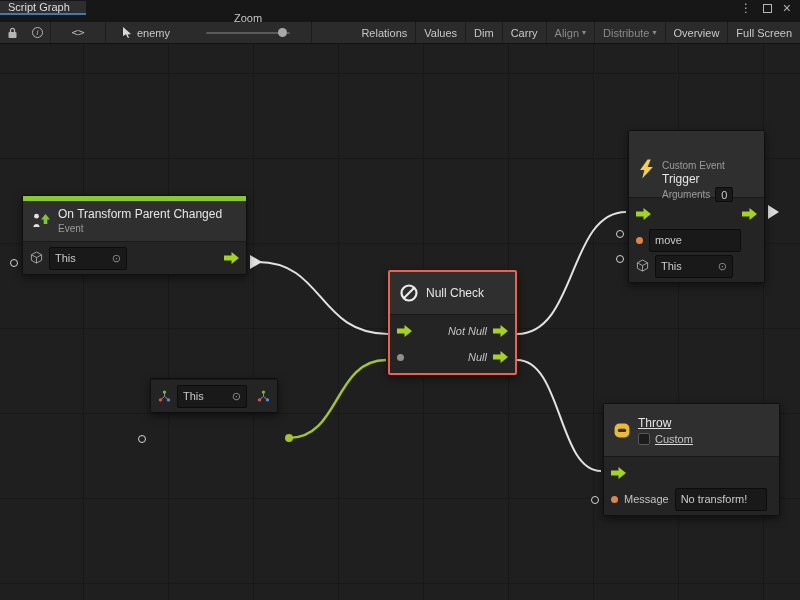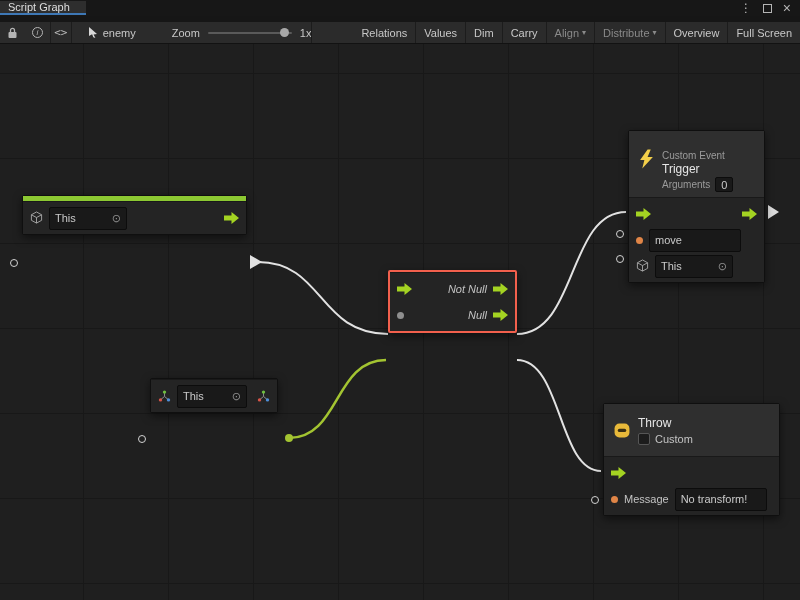--- a/index.html
+++ b/index.html
@@ -15,21 +15,21 @@
   .maxbox { width:9px; height:9px; border:1px solid #b5b5b5; display:inline-block; }
   .closex { font-size:14px; line-height:1; }
 
   
   .toolbar { position:absolute; top:22px; left:0; right:0; height:22px; background:#2b2b2b; border-bottom:1px solid #121212; display:flex; align-items:center; font-size:11px; color:#c8c8c8; }
   .tb-sep { width:1px; align-self:stretch; background:#1c1c1c; }
   .tb-iconbtn { padding:0 7px; display:flex; align-items:center; height:100%; }
   .info-circle { width:11px; height:11px; border:1px solid #b5b5b5; border-radius:50%; font-size:8px; display:flex; align-items:center; justify-content:center; color:#b5b5b5; font-style:italic; }
   .tb-code { width:54px; text-align:center; color:#bdbdbd; font-family:"DejaVu Sans Mono", monospace; font-size:11px; }
   .graph-id { display:flex; align-items:center; gap:5px; padding:0 10px 0 16px; }
-  .zoom-wrap { display:flex; align-items:center; gap:8px; padding-left:26px; }
+  .zoom-wrap { display:flex; align-items:center; gap:8px; padding-left:26px;flex-direction:column; }
   .slider { position:relative; width:84px; height:2px; background:#5a5a5a; border-radius:1px; }
   .knob { position:absolute; top:-4px; width:9px; height:9px; border-radius:50%; background:#a8a8a8; }
   .tb-right { margin-left:auto; display:flex; align-items:stretch; height:100%; border-left:1px solid #1c1c1c;padding-left:41px; }
   .tb-btn { display:flex; align-items:center; gap:3px; padding:0 8px; border-right:1px solid #1c1c1c; white-space:nowrap; }
   .tb-btn:last-child { border-right:none; }
   .tb-btn.dimmed { color:#8a8a8a; }
   .caret { font-size:8px; }
 
   
   .canvas { position:absolute; top:44px; left:0; width:800px; height:556px; overflow:hidden;
@@ -143,20 +143,33 @@
       <polygon points="250,211 262,218 250,225" fill="#e2e2e2"></polygon>
       <path d="M517 290 C577 290 568 168 626 168" stroke="#e2e2e2" stroke-width="2" fill="none"></path>
       <path d="M517 316 C562 316 558 427 601 427" stroke="#e2e2e2" stroke-width="2" fill="none"></path>
       <path d="M289 394 C340 394 334 316 386 316" stroke="#a3c431" stroke-width="2.5" fill="none"></path>
       <circle cx="289" cy="394" r="4" fill="#a3c431"></circle>
       <polygon points="768,161 779,168 768,175" fill="#dcdcdc"></polygon>
     </svg>
 
     <div class="node" style="left:22px; top:151px; width:225px;">
       <div class="accent"></div>
+      <div class="nhead">
+        <span class="icon">
+          <svg width="19" height="16" viewBox="0 0 19 16">
+              <circle cx="4.5" cy="3.2" r="2.4" fill="#e2e2e2"></circle>
+              <path d="M1.4 14c0-4 6.2-4 6.2 0z" fill="#e2e2e2"></path>
+              <path d="M13.5 1 18 6.4h-2.7V11h-3.6V6.4H9z" fill="#7ec636"></path>
+            </svg>
+        </span>
+        <div>
+          <div class="ntitle">On Transform Parent Changed</div>
+          <div class="nsub">Event</div>
+        </div>
+      </div>
       <div class="nbody">
         <div class="prow">
           <span class="icon">
             <svg width="13" height="14" viewBox="0 0 14 15">
                 <path d="M7 1l5.5 3v6L7 13 1.5 10V4z" fill="none" stroke="#a8a8a8"></path>
                 <path d="M1.5 4 7 7l5.5-3M7 7v6" stroke="#a8a8a8" fill="none"></path>
               </svg>
           </span>
           <span class="field" style="width:78px">
             <span>This</span>
@@ -166,20 +179,29 @@
             <svg width="15" height="12" viewBox="0 0 15 12">
                 <path d="M0 3.5h7.5V0L15 6 7.5 12V8.5H0z" fill="#a4d322"></path>
               </svg>
           </span>
         </div>
       </div>
       <span class="ext-port" style="left:-13px; top:63px;"></span>
     </div>
 
     <div class="node selected" style="left:388px; top:226px; width:129px;">
+      <div class="nhead" style="padding:11px 9px;">
+        <span class="icon">
+          <svg width="20" height="20" viewBox="0 0 20 20">
+              <circle cx="10" cy="10" r="7.5" fill="none" stroke="#ececec" stroke-width="2.2"></circle>
+              <line x1="5" y1="15" x2="15" y2="5" stroke="#ececec" stroke-width="2.2"></line>
+            </svg>
+        </span>
+        <span class="ntitle">Null Check</span>
+      </div>
       <div class="nbody">
         <div class="prow">
           <span class="icon">
             <svg width="15" height="12" viewBox="0 0 15 12">
                 <path d="M0 3.5h7.5V0L15 6 7.5 12V8.5H0z" fill="#a4d322"></path>
               </svg>
           </span>
           <span class="plabel ml-auto">Not Null</span>
           <span class="icon">
             <svg width="15" height="12" viewBox="0 0 15 12">
@@ -229,21 +251,21 @@
                 <circle cx="3" cy="12.4" r="2.1" fill="#d95548"></circle>
                 <circle cx="13" cy="12.4" r="2.1" fill="#4f8fd9"></circle>
               </svg>
           </span>
         </div>
       </div>
       <span class="ext-port" style="left:-13px; top:56px;"></span>
     </div>
 
     <div class="node" style="left:628px; top:86px; width:137px;">
-      <div class="nhead" style="height:66px; align-items:flex-start; padding-top:18px;">
+      <div class="nhead" style="height:66px; align-items:flex-start; padding-top:28px;">
         <span class="icon">
           <svg width="17" height="20" viewBox="0 0 16 18">
               <path d="M9 0 2 10h4l-2 8L14 7H9l3-7z" fill="#f3cf4a"></path>
             </svg>
         </span>
         <div>
           <div class="nsub">Custom Event</div>
           <div class="ntitle">Trigger</div>
           <div class="argrow">
             <span class="nsub">Arguments</span>
@@ -283,21 +305,21 @@
             <span>This</span>
             <span class="picker">⊙</span>
           </span>
         </div>
       </div>
       <span class="ext-port" style="left:-13px; top:99px;"></span>
       <span class="ext-port" style="left:-13px; top:124px;"></span>
     </div>
 
     <div class="node" style="left:603px; top:359px; width:177px;">
-      <div class="nhead" style="height:52px;">
+      <div class="nhead" style="height:52px;text-decoration:underline;">
         <span class="icon">
           <svg width="18" height="17" viewBox="0 0 16 16">
               <rect x="1" y="1.5" width="14" height="13" rx="4.5" fill="#e8b93a"></rect>
               <rect x="4" y="6.3" width="8" height="3.2" rx="1.6" fill="#3a2f12"></rect>
             </svg>
         </span>
         <div>
           <div class="ntitle">Throw</div>
           <div class="argrow" style="margin-top:2px;">
             <span class="checkbox"></span>

